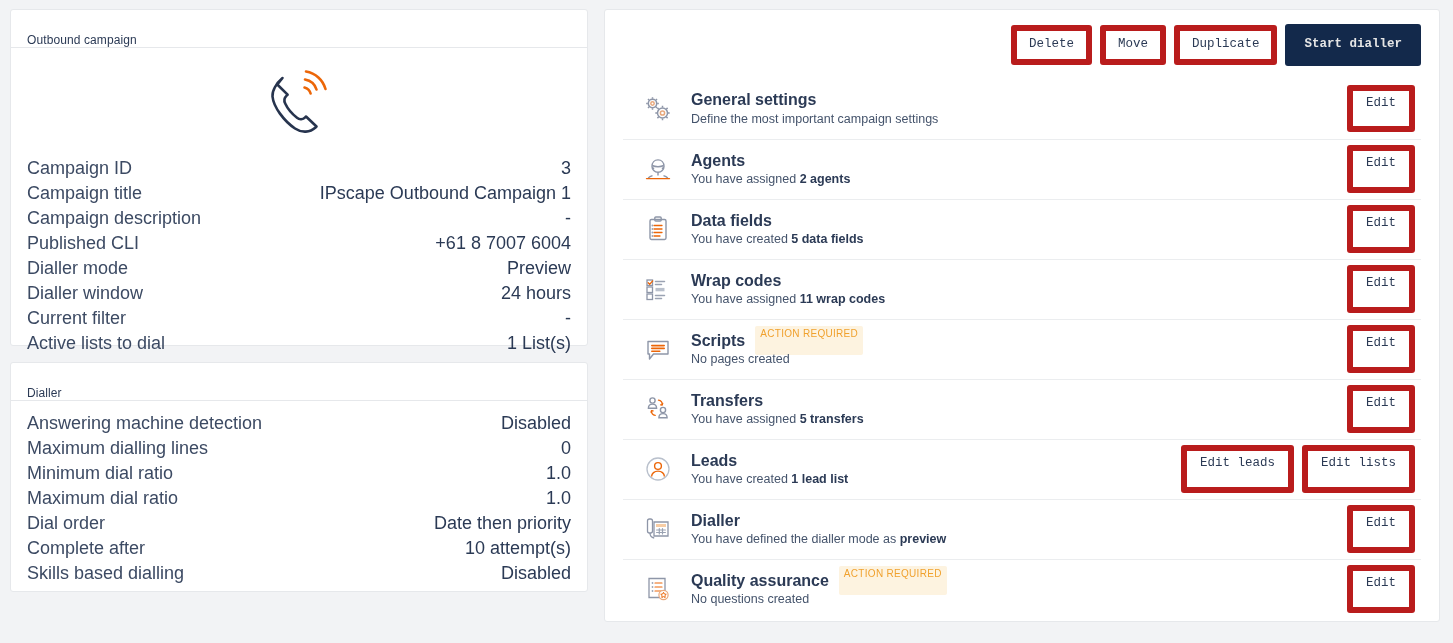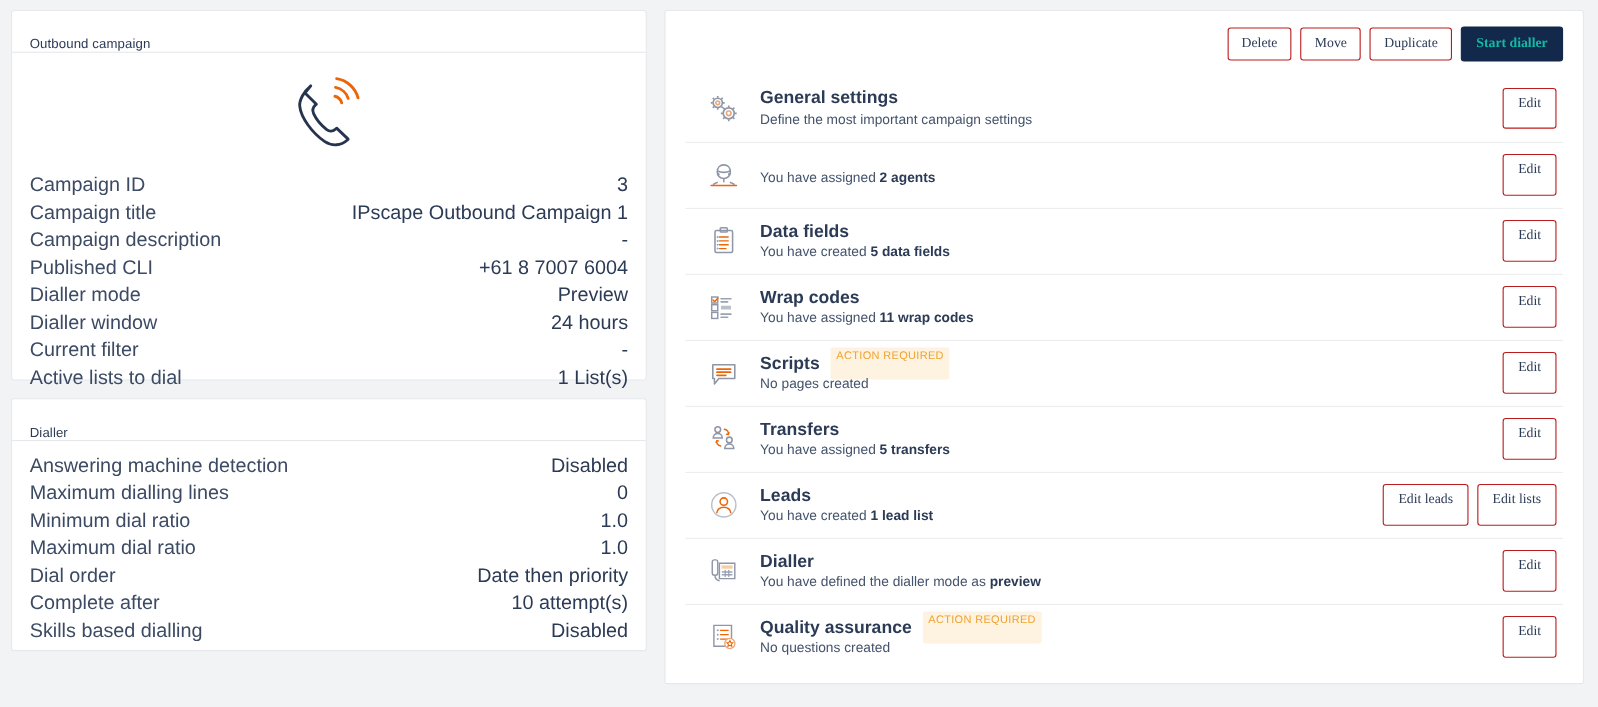--- a/index.html
+++ b/index.html
@@ -97,35 +97,35 @@
 
   .toolbar {
     display: flex;
     justify-content: flex-end;
     align-items: center;
     gap: 8px;
     padding: 14px 18px 13px 0;
   }
 
   .btn {
-    font-family: Liberation Serif, serif;
+    font-family: Liberation Mono, monospace;
     font-size: 12.5px;
     line-height: 1;
     color: #2b3a55;
     background: #ffffff;
-    border: 1px solid #b91c1c;
+    border: 6px solid #b91c1c;
     border-radius: 3px;
     padding: 7px 12px 8px 12px;
     cursor: pointer;
     white-space: nowrap;
   }
   .btn-primary {
     background: #13294b;
     border-color: #13294b;
-    color: #14b8a6;
+    color: #e5e5e5;
     font-weight: bold;
     padding: 8px 13px 9px 13px;
   }
 
   .rows {
     padding: 0 18px 0 18px;
   }
 
   .srow {
     display: flex;
@@ -337,20 +337,23 @@
                 <path d="M9 11.5c0-4 2.5-6.6 6-6.6s6 2.6 6 6.6c0 3.2-2.6 5.8-6 5.8s-6-2.6-6-5.8z"></path>
                 <path d="M9.2 10.5c1.6.8 3.6 1.2 5.8 1.2s4.2-.4 5.8-1.2"></path>
                 <path d="M15 17.3v3.3"></path>
                 <path d="M11.2 13.6c-.9 0-1.5-.7-1.5-1.6M18.8 13.6c.9 0 1.5-.7 1.5-1.6"></path>
                 <path d="M9.5 20.6c-1.8.6-3.3 1.4-4.3 2.3M20.5 20.6c1.8.6 3.3 1.4 4.3 2.3"></path>
               </g>
               <path d="M3.5 23.6h23" fill="none" stroke="#ec6608" stroke-width="1.4" stroke-linecap="round"></path>
             </svg>
           </div>
           <div class="srow-text">
+            <div class="srow-title-line">
+              <span class="srow-title">Agents</span>
+            </div>
             <div class="srow-sub">
               <span>You have assigned </span><b>2 agents</b>
             </div>
           </div>
           <div class="srow-actions">
             <button class="btn btn-edit">Edit</button>
           </div>
         </div>
 
         <div class="srow">

